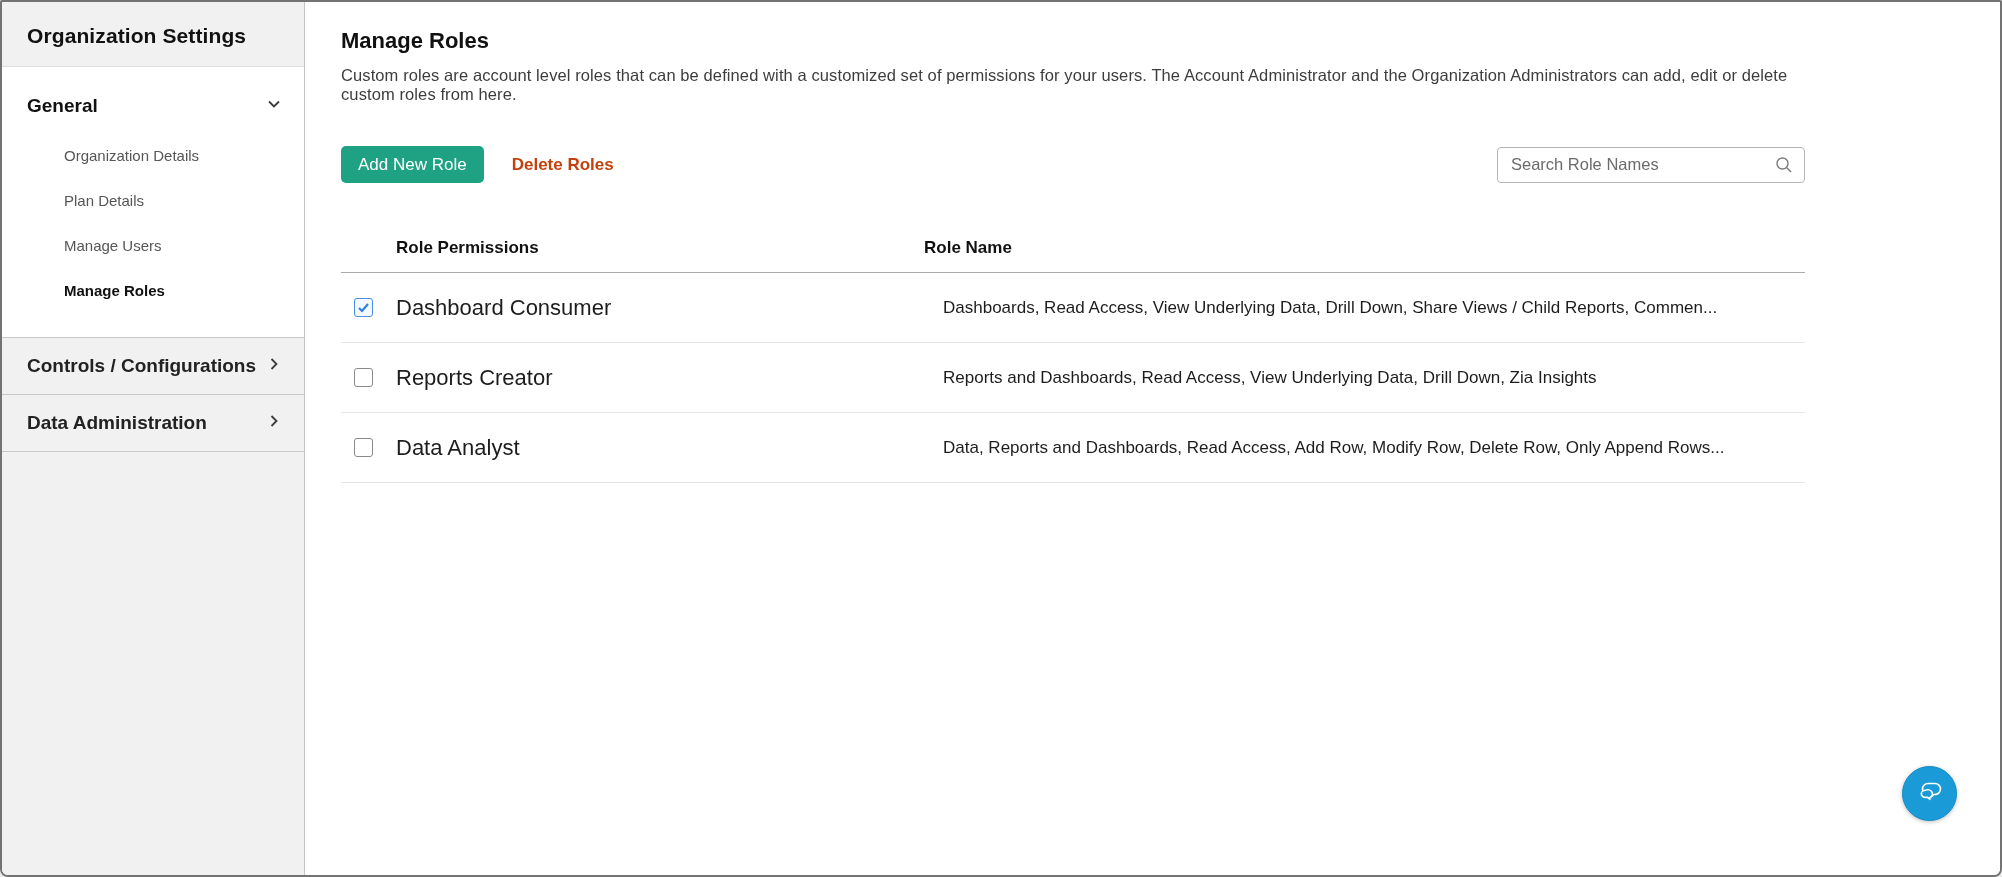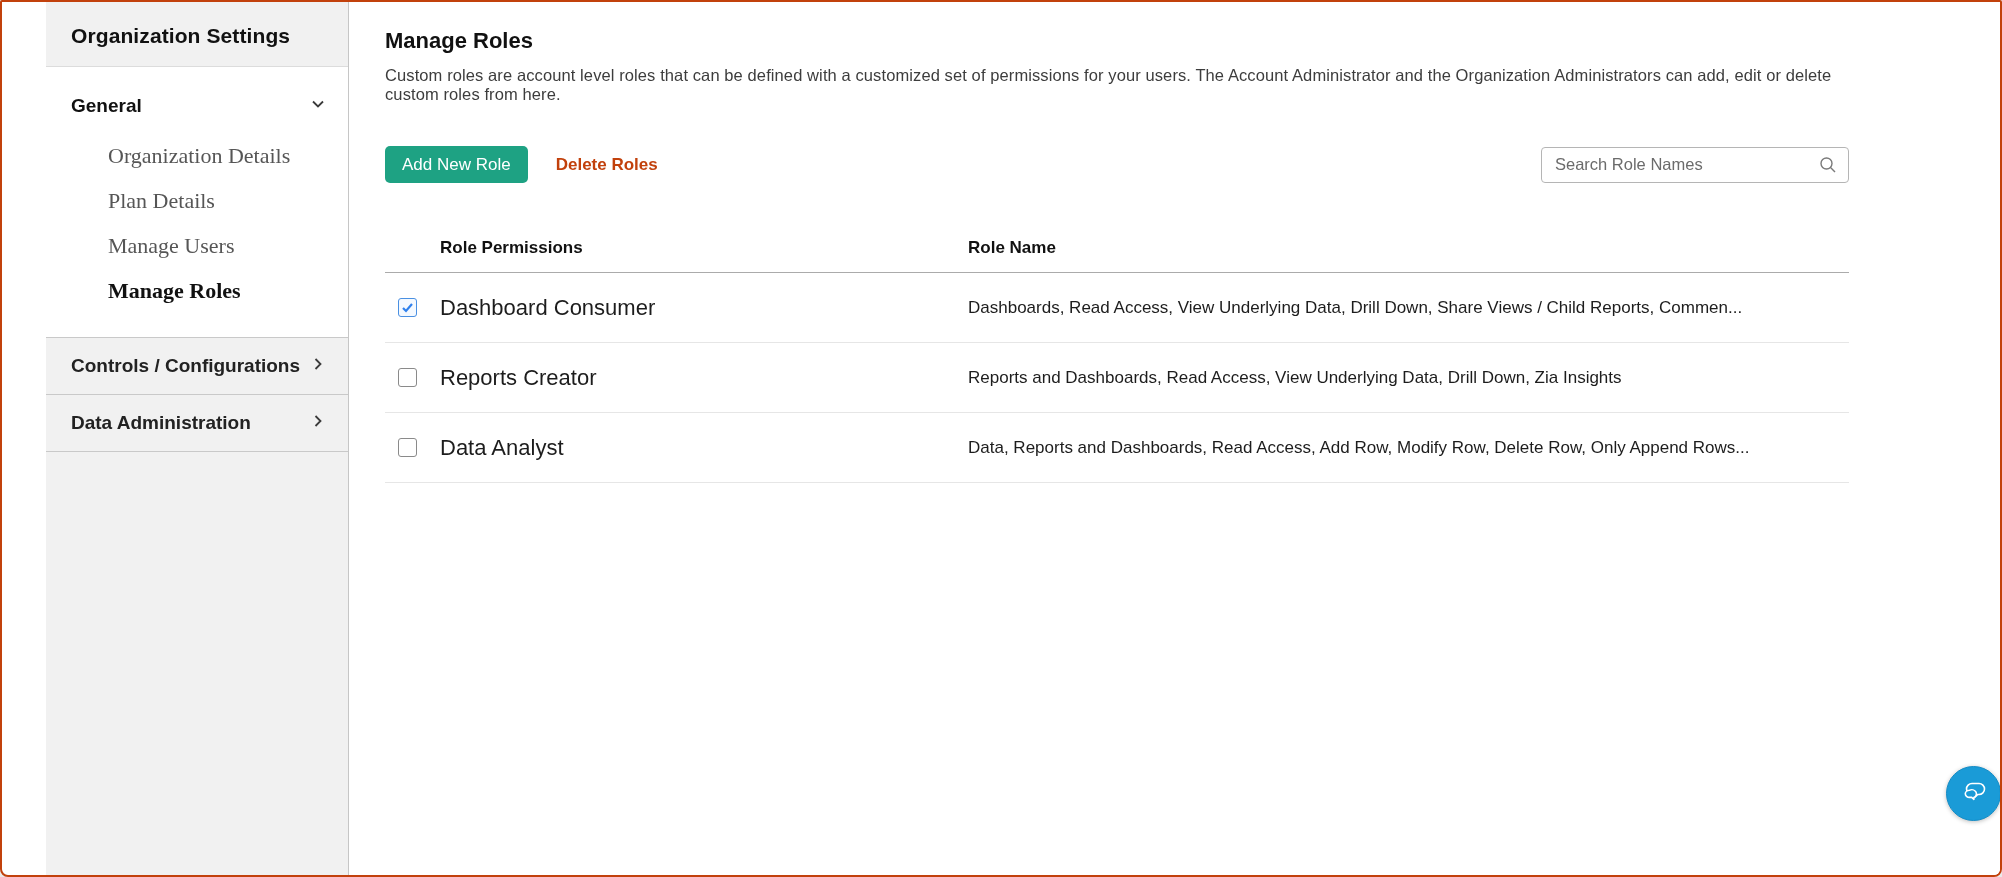--- a/index.html
+++ b/index.html
@@ -3,25 +3,24 @@
 <meta charset="utf-8">
 <style>
   * { box-sizing: border-box; margin: 0; padding: 0; }
   html, body { background: #e9e9e9; }
   body { font-family: "Liberation Sans", sans-serif; }
 
   .window {
     position: relative;
     width: 2002px; height: 877px;
     background: #fff;
-    border: 2px solid #c2410c;
+    border: 2px solid #737373;
     border-radius: 2px 2px 8px 8px;
     overflow: hidden;
     display: flex;
-    padding-left: 44px;
   }
 
   
   .sidebar {
     width: 303px; min-width: 303px; height: 100%;
     background: #f1f1f1;
     border-right: 1px solid #c6c6c6;
     display: flex; flex-direction: column;
   }
   .sidebar-top { padding: 22px 25px 18px 25px; background: #f1f1f1; }
@@ -43,21 +42,21 @@
     padding: 20px 22px 24px 25px;
   }
   .nav-group-header {
     display: flex; align-items: center; justify-content: space-between;
     height: 38px; cursor: pointer;
   }
   .nav-group-label { font-size: 19px; font-weight: bold; color: #111; }
   .nav-items { margin-top: 8px; }
   .nav-item {
     height: 45px; display: flex; align-items: center;
-    padding-left: 37px; font-size: 22px; color: #565656; cursor: pointer; font-family: Liberation Serif, serif;
+    padding-left: 37px; font-size: 15px; color: #565656; cursor: pointer;
   }
   .nav-item.active { font-weight: bold; color: #111; }
 
   .nav-section {
     background: #f1f1f1;
     border-top: 1px solid #c9c9c9;
     height: 57px;
     display: flex; align-items: center; justify-content: space-between;
     padding: 0 22px 0 25px;
     cursor: pointer;
@@ -90,21 +89,21 @@
 
   .roles-table { margin-top: 40px; width: 1464px; }
   .t-row {
     display: grid; grid-template-columns: 42px 528px 1fr;
     align-items: center; padding-left: 13px;
   }
   .t-head { height: 50px; border-bottom: 1px solid #ababab; }
   .t-head .t-col { font-size: 17px; font-weight: bold; color: #111; }
   .t-body-row { height: 70px; border-bottom: 1px solid #e6e6e6; cursor: pointer; }
   .t-cell-name { font-size: 22px; color: #1d1d1d; }
-  .t-cell-perms { font-size: 17px; color: #1d1d1d; white-space: nowrap; overflow: hidden; }
+  .t-cell-perms { font-size: 17px; color: #1d1d1d; white-space: nowrap; overflow: hidden; margin-left: 19px; }
 
   .checkbox {
     width: 19px; height: 19px; border: 1.5px solid #8a8a8a; border-radius: 3px;
     background: #fff; display: flex; align-items: center; justify-content: center;
     cursor: pointer;
   }
   .checkbox svg { display: none; }
   .checkbox.checked { border-color: #4A90E2; background: #f4f9ff; }
   .checkbox.checked svg { display: block; }
 

